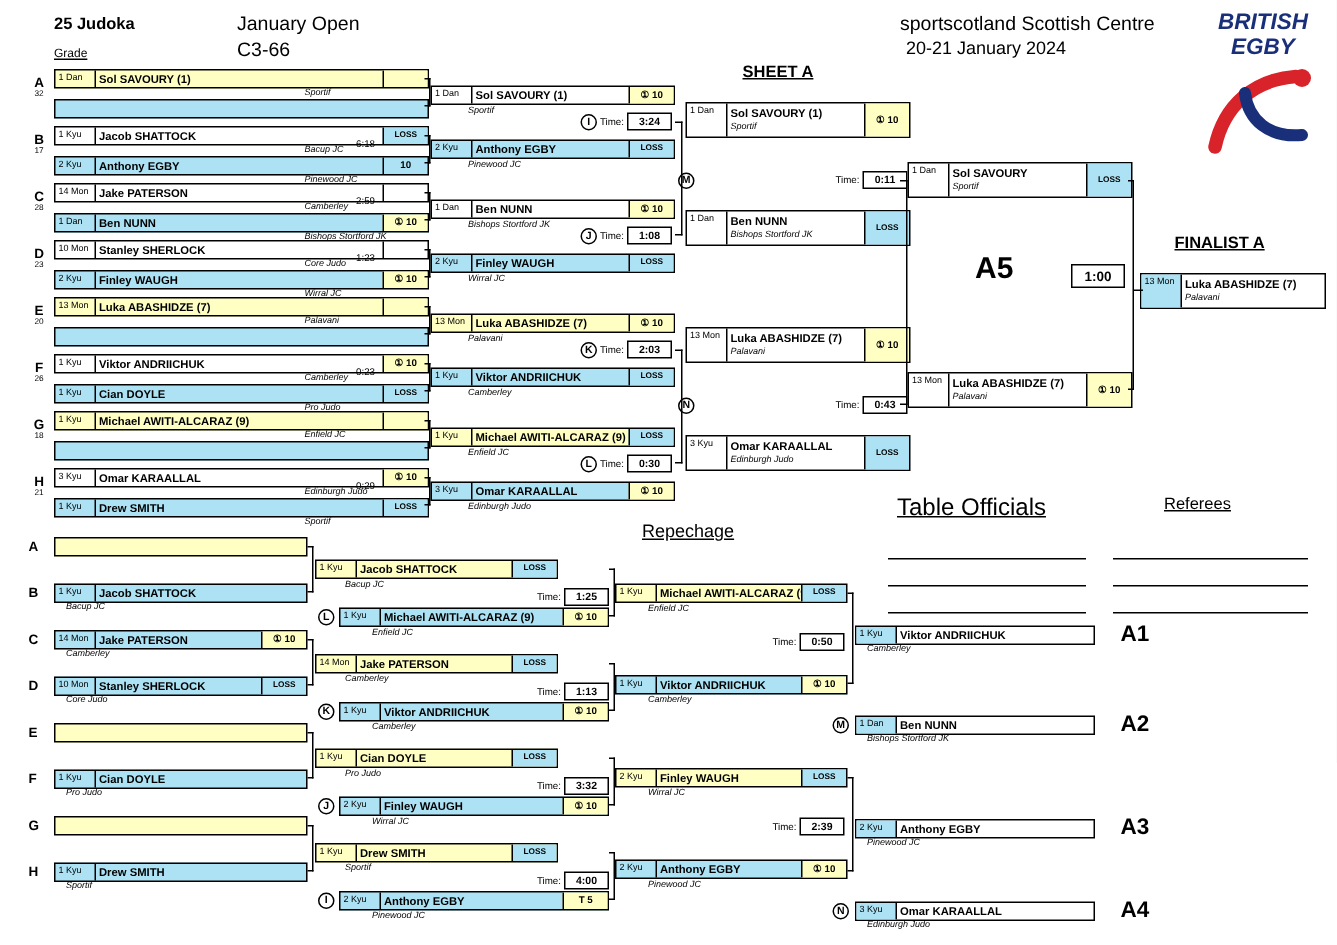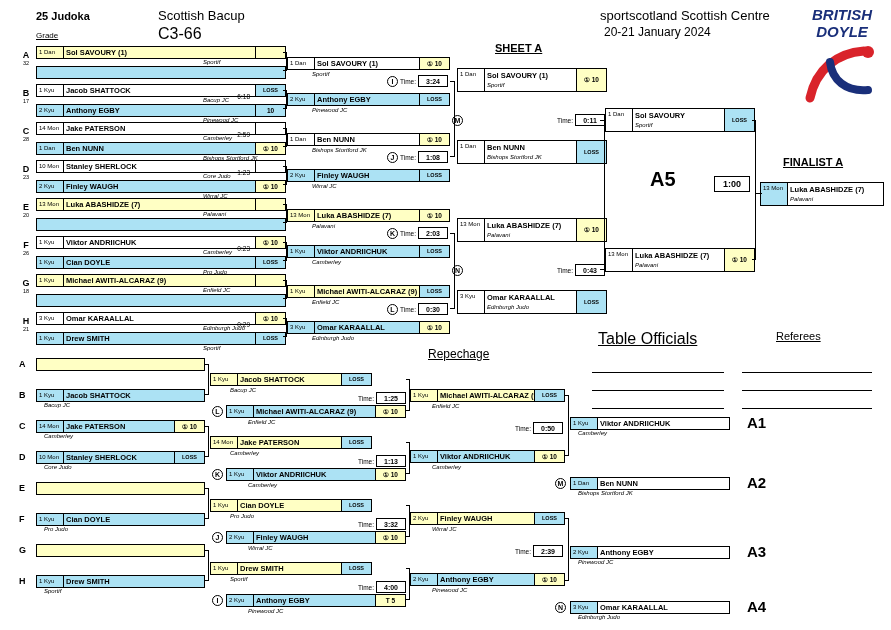--- a/index.html
+++ b/index.html
@@ -34,29 +34,29 @@
 .lbl-u{text-decoration:underline}
 .big{font-size:15px;font-weight:700}
 </style>
 </head>
 <body>
 
 <div id="sheet">
 
   <div class="a" style="left:36px;top:10px;font-size:11px;font-weight:700">25 Judoka</div>
   <div class="a lbl-u" style="left:36px;top:31px;font-size:8px">Grade</div>
-  <div class="a" style="left:158px;top:8px;font-size:13px">Scottish Bacup</div>
-  <div class="a" style="left:158px;top:25px;font-size:16px">C3-66</div>
+  <div class="a" style="left:158px;top:8px;font-size:13px">January Open</div>
+  <div class="a" style="left:158px;top:25px;font-size:13px">C3-66</div>
   <div class="a" style="left:600px;top:8px;font-size:13px">sportscotland Scottish Centre</div>
   <div class="a" style="left:604px;top:25px;font-size:12px">20-21 January 2024</div>
   <div class="a lbl-u" style="left:495px;top:42px;font-size:11px;font-weight:700">SHEET A</div>
 
   <div class="a" style="left:798px;top:6px;width:88px;text-align:center;color:#1a2f7a;font-style:italic;font-weight:700">
     <div style="font-size:15px">BRITISH</div>
-    <div style="font-size:15px">DOYLE</div>
+    <div style="font-size:15px">EGBY</div>
   </div>
   <svg class="a" style="left:800px;top:40px" width="84" height="64" viewBox="0 0 84 64">
     <path d="M10,58 C16,30 36,13 64,11" stroke="#d9232a" stroke-width="9" fill="none" stroke-linecap="round"></path>
     <path d="M68,50 C46,52 32,40 30,22" stroke="#1a2f7a" stroke-width="8" fill="none" stroke-linecap="round"></path>
     <circle cx="68" cy="12" r="6" fill="#d9232a"></circle>
   </svg>
 
   <div class="a" style="left:19px;top:50px;width:14px;text-align:center">
       <div class="mletter">A</div>
       <div class="seed">32</div>

